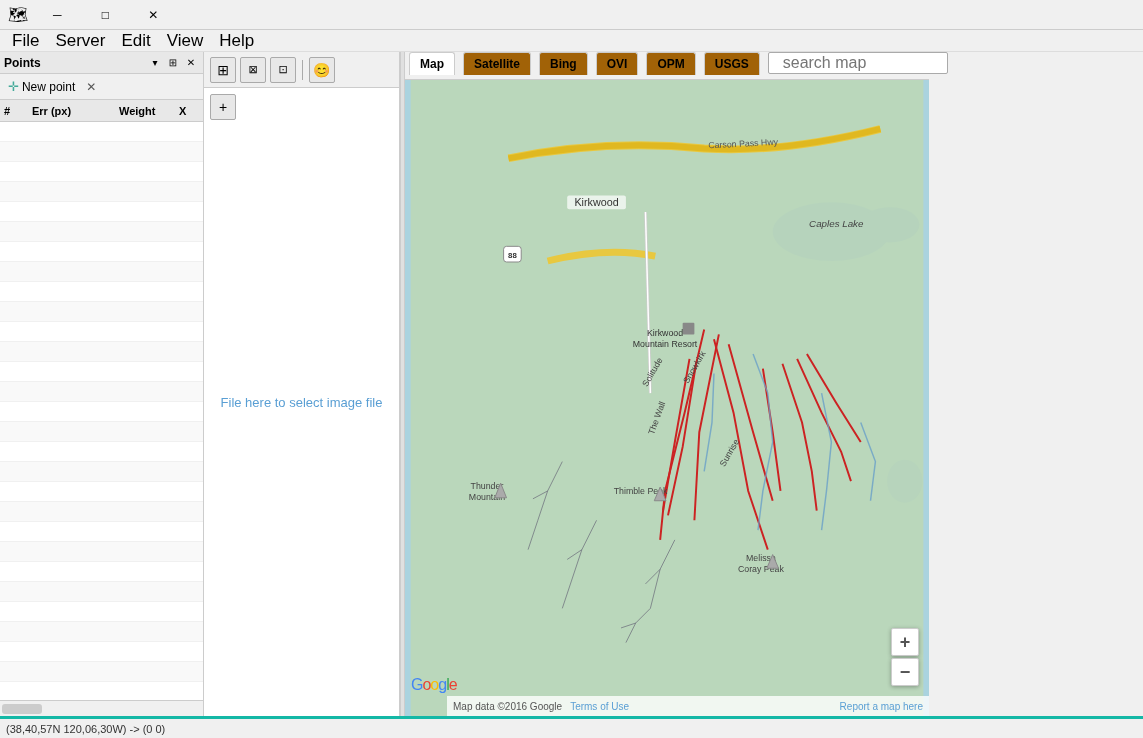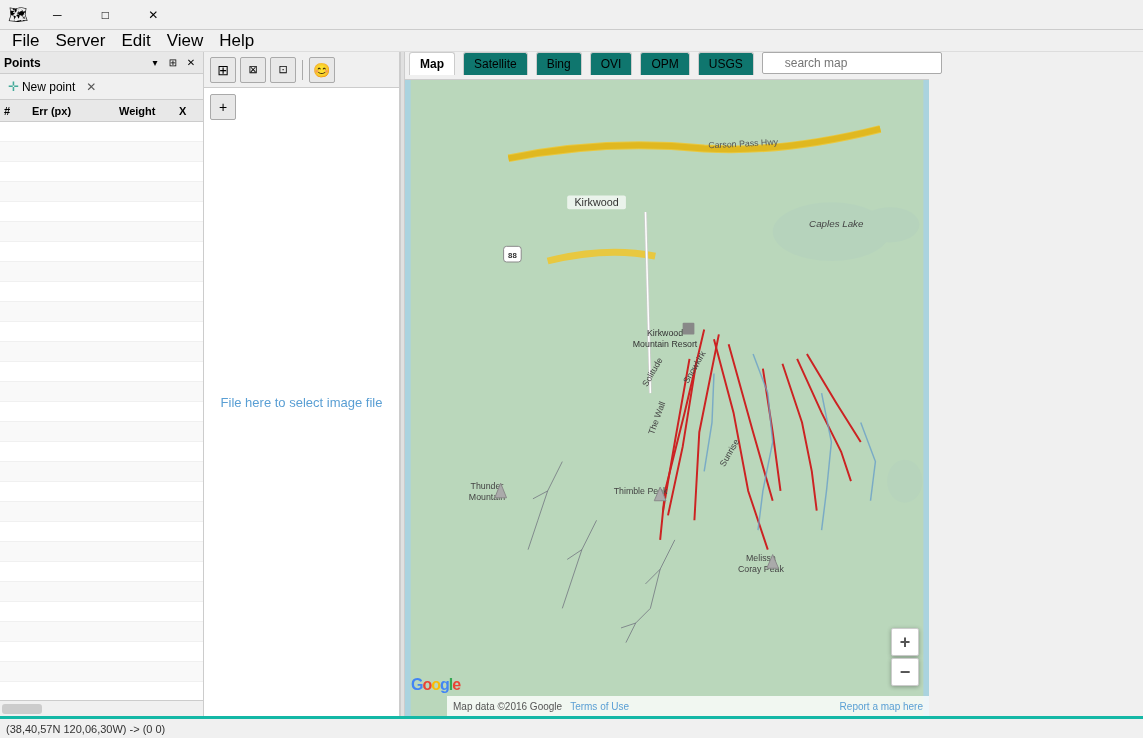--- a/index.html
+++ b/index.html
@@ -199,33 +199,34 @@
       align-items: flex-start;
       padding: 0 4px;
       gap: 8px;
     }
     .map-tab {
       padding: 4px 10px;
       cursor: pointer;
       font-size: 12px;
       border: 1px solid #ccc;
       border-bottom: none;
-      background: #0f766e;
+      background: #a16207;
       border-radius: 3px 3px 0 0;
+      font-weight: bold;
     }
     .map-tab.active { background: white; font-weight: bold; }
     .map-search {
       margin-left: auto;
       display: flex;
       align-items: center;
       margin-bottom: 2px;
     }
     .map-search input {
-      width: 180px; height: 22px; border: 1px solid #aaa; padding: 0 22px;
-      font-size: 12px; border-radius: 2px; outline: none;
+      width: 180px; height: 22px; border: 1px solid #aaa; padding: 0 14px;
+      font-size: 16px; border-radius: 2px; outline: none;
     }
 
     
     #map-container {
       flex: 1;
       position: relative;
       overflow: hidden;
       background: #aad3df;
     }
 
@@ -279,21 +280,21 @@
       font-size: 11px;
       color: #333;
     }
 
     
     .google-logo {
       position: absolute;
       bottom: 22px;
       left: 6px;
       font-size: 16px;
-      font-weight: bold;
+      font-weight: normal;
       letter-spacing: -1px;
     }
     .g-blue { color: #4285f4; }
     .g-red { color: #ea4335; }
     .g-yellow { color: #fbbc05; }
     .g-green { color: #34a853; }
 
     
     .resize-handle {
       width: 5px;

